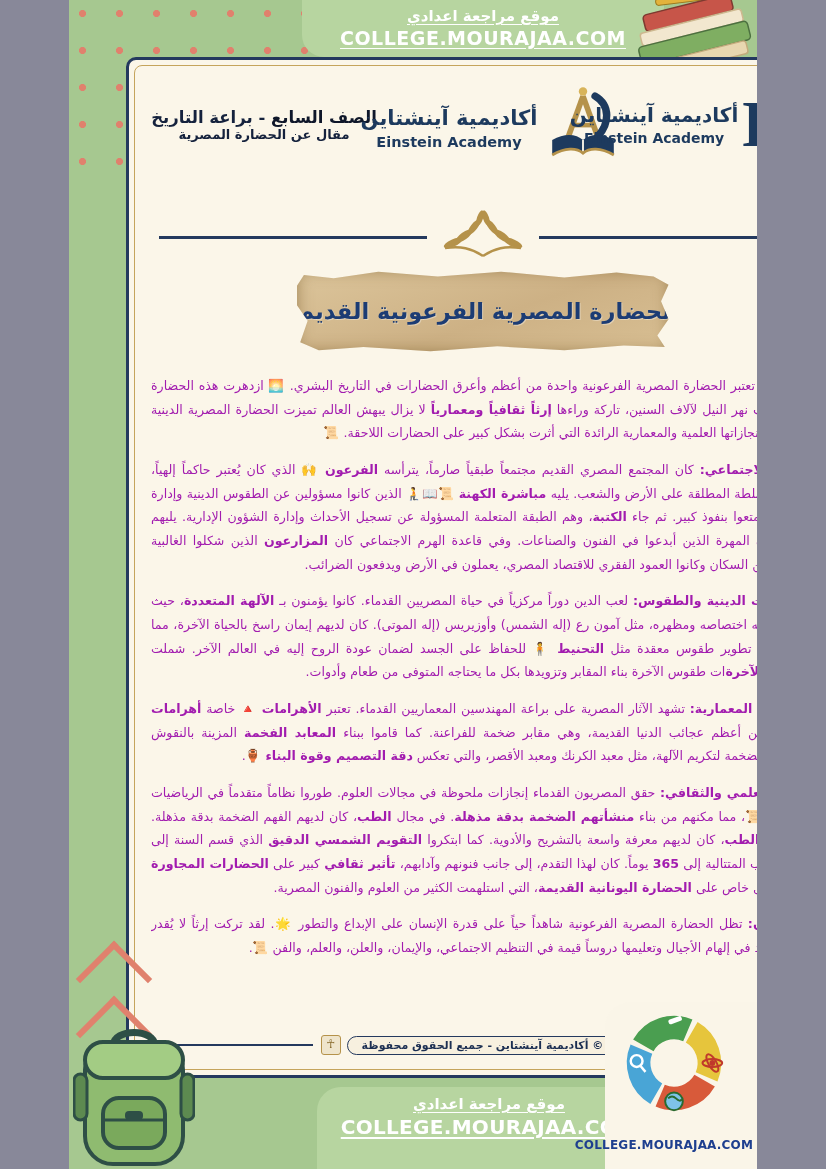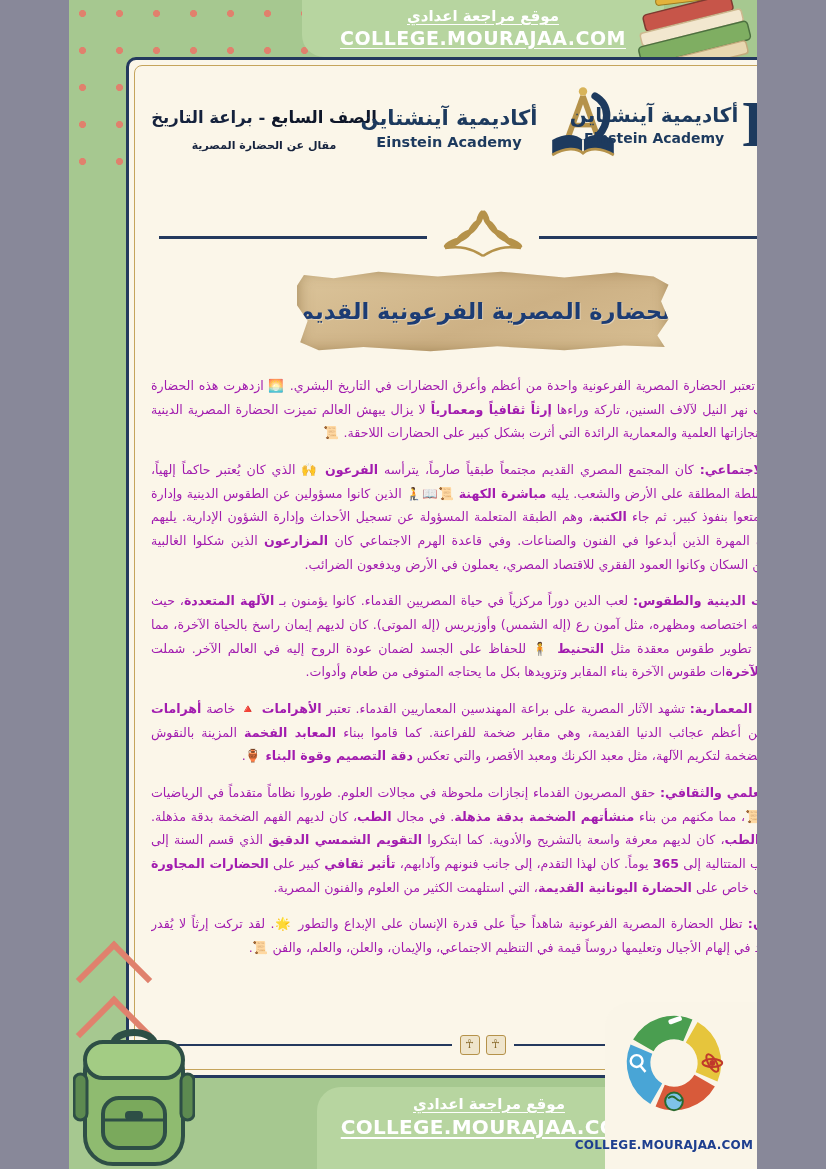--- a/index.html
+++ b/index.html
@@ -24,21 +24,21 @@
 
   
   .doc{position:absolute;left:57px;top:57px;width:713px;height:1021px;background:#fbf6e9;
        border:3.5px solid #24395e;border-radius:10px;z-index:5;box-sizing:border-box;}
   .doc::after{content:"";position:absolute;inset:5px;border:1px solid #c5a45c;border-radius:8px;
               pointer-events:none;}
 
   .class-block{position:absolute;left:10px;top:48px;width:250px;text-align:center;direction:rtl;}
   .cb-l1{font-size:16.5px;font-weight:bold;color:#15223d;white-space:nowrap;}
   .cb-l1 .grade{color:#0f172a;}
-  .cb-l2{font-size:11px;font-weight:bold;color:#15223d;margin-top:12px;}
+  .cb-l2{font-size:13px;font-weight:bold;color:#15223d;}
 
   .center-block{position:absolute;left:236px;top:24px;width:256px;display:flex;align-items:center;
                 justify-content:center;gap:4px;}
   .cl-text{text-align:center;}
   .cl-ar{font-size:21px;font-weight:bold;color:#1d3a5e;white-space:nowrap;}
   .cl-en{font-size:14.5px;font-weight:bold;color:#1d3a5e;margin-top:4px;}
 
   .ea-block{position:absolute;right:14px;top:36px;display:flex;align-items:center;gap:4px;}
   .ea-text{text-align:center;}
   .ea-ar{font-size:20px;font-weight:bold;color:#1d3a5e;white-space:nowrap;}
@@ -190,20 +190,21 @@
         <div class="para"><span class="b">المعتقدات الدينية والطقوس:</span><span> لعب الدين دوراً مركزياً في حياة المصريين القدماء. كانوا يؤمنون بـ </span><span class="b">الآلهة المتعددة</span><span>، حيث كان لكل إله اختصاصه ومظهره، مثل آمون رع (إله الشمس) وأوزيريس (إله الموتى). كان لديهم إيمان راسخ بالحياة الآخرة، مما دفعهم إلى تطوير طقوس معقدة مثل </span><span class="b">التحنيط</span><span> 🧍 للحفاظ على الجسد لضمان عودة الروح إليه في العالم الآخر. شملت </span><span class="b">طقوس الآخرة</span><span>ات طقوس الآخرة بناء المقابر وتزويدها بكل ما يحتاجه المتوفى من طعام وأدوات.</span></div>
         <div class="para"><span class="b">الإنجازات المعمارية:</span><span> تشهد الآثار المصرية على براعة المهندسين المعماريين القدماء. تعتبر </span><span class="b">الأهرامات</span><span> 🔺 خاصة </span><span class="b">أهرامات الجيزة</span><span>، من أعظم عجائب الدنيا القديمة، وهي مقابر ضخمة للفراعنة. كما قاموا ببناء </span><span class="b">المعابد الفخمة</span><span> المزينة بالنقوش والتماثيل الضخمة لتكريم الآلهة، مثل معبد الكرنك ومعبد الأقصر، والتي تعكس </span><span class="b">دقة التصميم وقوة البناء</span><span> 🏺.</span></div>
         <div class="para"><span class="b">التقدم العلمي والثقافي:</span><span> حقق المصريون القدماء إنجازات ملحوظة في مجالات العلوم. طوروا نظاماً متقدماً في الرياضيات والهندسة 📜، مما مكنهم من بناء </span><span class="b">منشأتهم الضخمة بدقة مذهلة</span><span>. في مجال </span><span class="b">الطب</span><span>، كان لديهم الفهم الضخمة بدقة مذهلة. في مجال </span><span class="b">الطب</span><span>، كان لديهم معرفة واسعة بالتشريح والأدوية. كما ابتكروا </span><span class="b">التقويم الشمسي الدقيق</span><span> الذي قسم السنة إلى دشتت جانب المتتالية إلى </span><span class="b">365</span><span> يوماً. كان لهذا التقدم، إلى جانب فنونهم وآدابهم، </span><span class="b">تأثير ثقافي</span><span> كبير على </span><span class="b">الحضارات المجاورة</span><span> 📜، وبشكل خاص على </span><span class="b">الحضارة اليونانية القديمة</span><span>، التي استلهمت الكثير من العلوم والفنون المصرية.</span></div>
         <div class="para"><span class="b">المصريون:</span><span> تظل الحضارة المصرية الفرعونية شاهداً حياً على قدرة الإنسان على الإبداع والتطور 🌟. لقد تركت إرثاً لا يُقدر بثمن، تشهد في إلهام الأجيال وتعليمها دروساً قيمة في التنظيم الاجتماعي، والإيمان، والعلن، والعلم، والفن 📜.</span></div>
       </div>
 
     <div class="docfoot">
       <div class="line"></div>
       <div class="cap-row">
         <span class="tile">☥</span>
+        <span class="capsule">© أكاديمية آينشتاين - جميع الحقوق محفوظة</span>
         <span class="tile">☥</span>
       </div>
     </div>
   </div>
 
   <div class="chev r1"></div>
   <div class="chev r2"></div>
   <div class="chev r3"></div>
   <div class="chev r4"></div>
   <div class="chev l1"></div>

